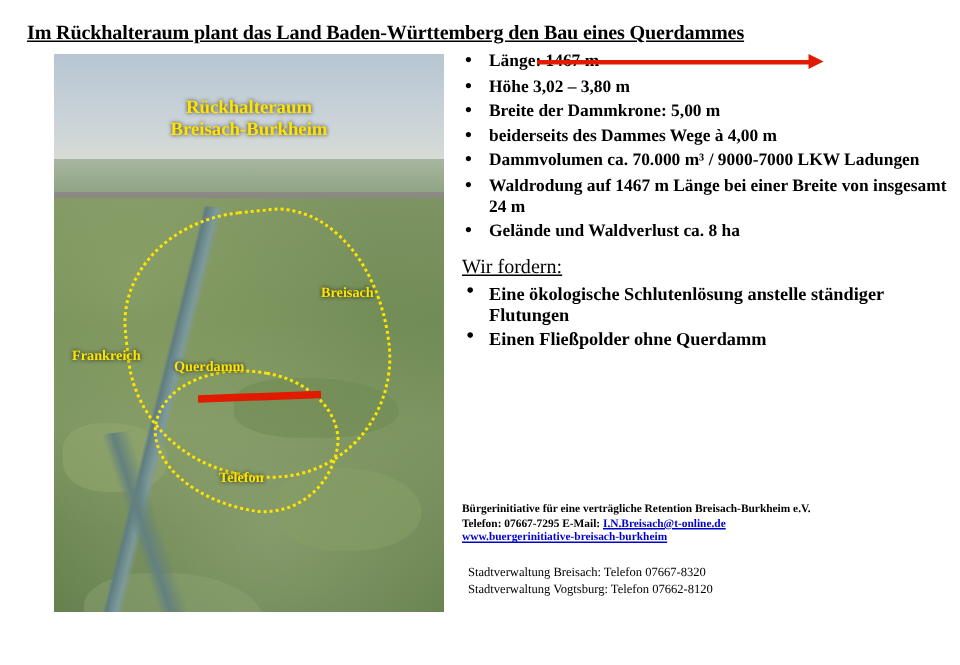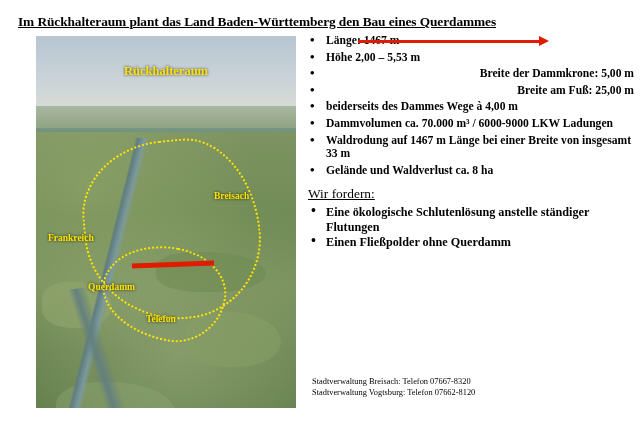--- a/index.html
+++ b/index.html
@@ -34,21 +34,21 @@
   }
 
   
   .photo {
     position: absolute;
     left: 36px;
     top: 36px;
     width: 260px;
     height: 372px;
     overflow: hidden;
-    background: #0369a1;
+    background: #a21caf;
   }
   .sky {
     position: absolute;
     left: 0; top: 0; right: 0;
     height: 92px;
     background: linear-gradient(#b7c6d2 0%, #c9d2d8 45%, #d8dcd6 78%, #b9c3a8 100%);
   }
   .hills {
     position: absolute;
     left: 0; top: 70px; right: 0;
@@ -133,21 +133,21 @@
   .lbl {
     position: absolute;
     color: #ffe400;
     font-weight: bold;
     font-size: 9.5px;
     text-shadow: 0 0 3px rgba(0,0,0,.85);
     white-space: nowrap;
   }
   .lbl-frankreich { left: 12px;  top: 157px; margin-top: 40px; }
   .lbl-burkheim  { left: 178px; top: 155px; }
-  .lbl-querdamm  { left: 52px;  top: 204px; margin-top: 42px; }
+  .lbl-querdamm  { left: 80px;  top: 204px; }
   .lbl-breisach  { left: 110px; top: 278px; }
 
   
   .content {
     position: absolute;
     left: 308px;
     top: 34px;
     width: 326px;
   }
   ul.bullets {
@@ -165,21 +165,21 @@
     color: #000;
   }
   ul.bullets li::before {
     content: "\2022";
     position: absolute;
     left: 2px;
     top: -1px;
     font-size: 13px;
     line-height: 14px;
   }
-  li.indent1 { padding-left: 34px; text-align: right; }
+  li.indent1 { padding-left: 34px; }
   li.indent1::before { left: 18px; }
   li.small { font-size: 10.9px; }
   .first-item { position: relative; }
   .red-arrow {
     position: absolute;
     left: 50px;
     top: 6px;
     width: 182px;
     height: 3px;
     background: #e01b00;
@@ -264,49 +264,56 @@
 
     </div>
     <div class="river"></div>
     <div class="river2"></div>
     <div class="polder"></div>
     <div class="polder2"></div>
     <div class="dam-line"></div>
 
     <div class="photo-title">
       <div>Rückhalteraum</div>
+      <div>Breisach-Burkheim</div>
     </div>
 
     <div class="lbl lbl-frankreich">Frankreich</div>
     <div class="lbl lbl-burkheim">Breisach</div>
     <div class="lbl lbl-querdamm">Querdamm</div>
     <div class="lbl lbl-breisach">Telefon</div>
   </div>
 
   <div class="content">
     <ul class="bullets">
       <li class="first-item">
         <span>Länge: 1467 m</span>
         <span class="red-arrow"></span>
       </li>
-      <li>Höhe 2,00 – 5,53 m</li>
+      <li>Höhe 3,02 – 3,80 m</li>
       <li class="indent1">Breite der Dammkrone: 5,00 m</li>
-      <li class="indent1">Breite am Fuß: 25,00 m</li>
       <li class="small">beiderseits des Dammes Wege à 4,00 m</li>
-      <li class="small">Dammvolumen ca. 70.000 m³  / 6000-9000 LKW Ladungen</li>
-      <li>Waldrodung auf 1467 m Länge bei einer Breite von insgesamt 33 m</li>
+      <li class="small">Dammvolumen ca. 70.000 m³  / 9000-7000 LKW Ladungen</li>
+      <li>Waldrodung auf 1467 m Länge bei einer Breite von insgesamt 24 m</li>
       <li>Gelände und Waldverlust ca. 8 ha</li>
     </ul>
 
     <div class="demand-head">Wir fordern:</div>
     <ul class="demands">
       <li>Eine ökologische Schlutenlösung anstelle ständiger Flutungen</li>
       <li>Einen Fließpolder ohne Querdamm</li>
     </ul>
   </div>
 
+  <div class="footer-block">
+    <div>Bürgerinitiative für eine verträgliche Retention Breisach-Burkheim e.V.</div>
+    <div>
+      <span>Telefon: 07667-7295  E-Mail: </span><span class="link">I.N.Breisach@t-online.de</span>
+    </div>
+    <div class="link">www.buergerinitiative-breisach-burkheim</div>
+  </div>
 
   <div class="footer-block2">
     <div>Stadtverwaltung Breisach: Telefon 07667-8320</div>
     <div>Stadtverwaltung Vogtsburg: Telefon 07662-8120</div>
   </div>
 
 </div>
 
 </body></html>

